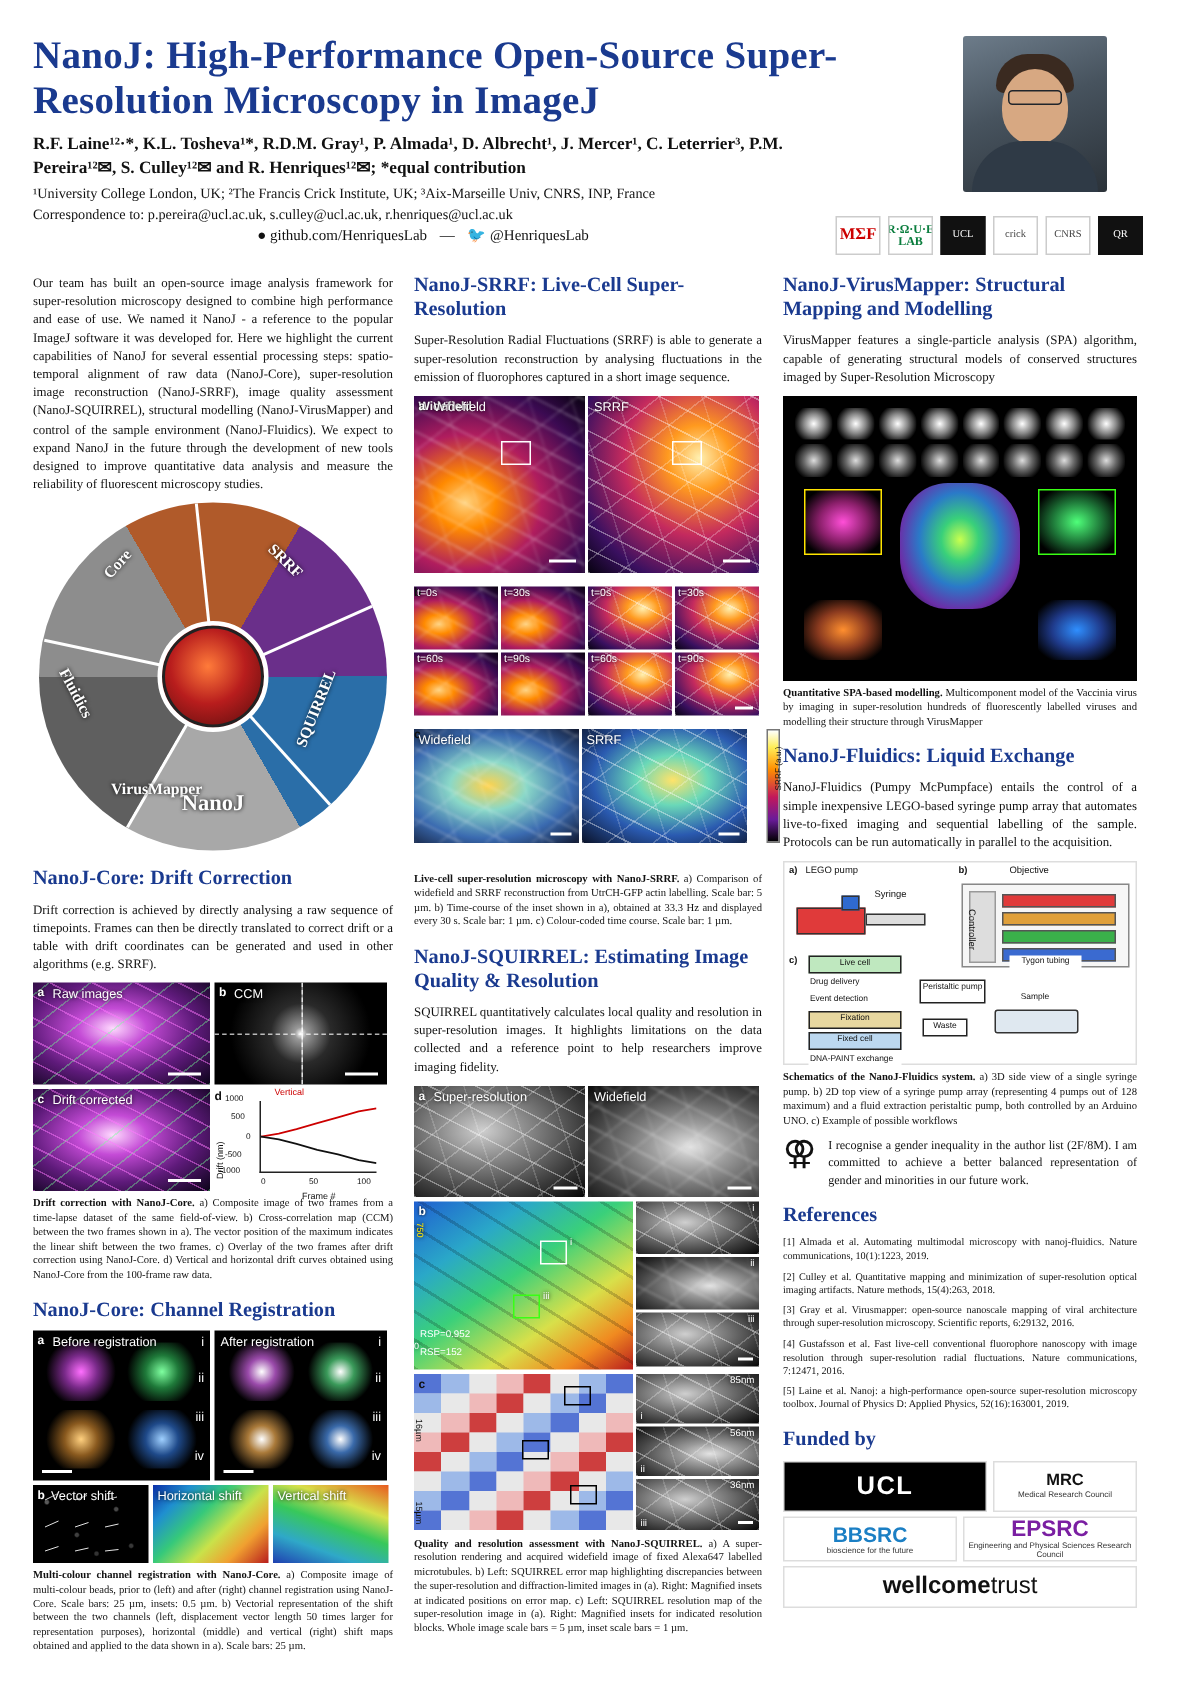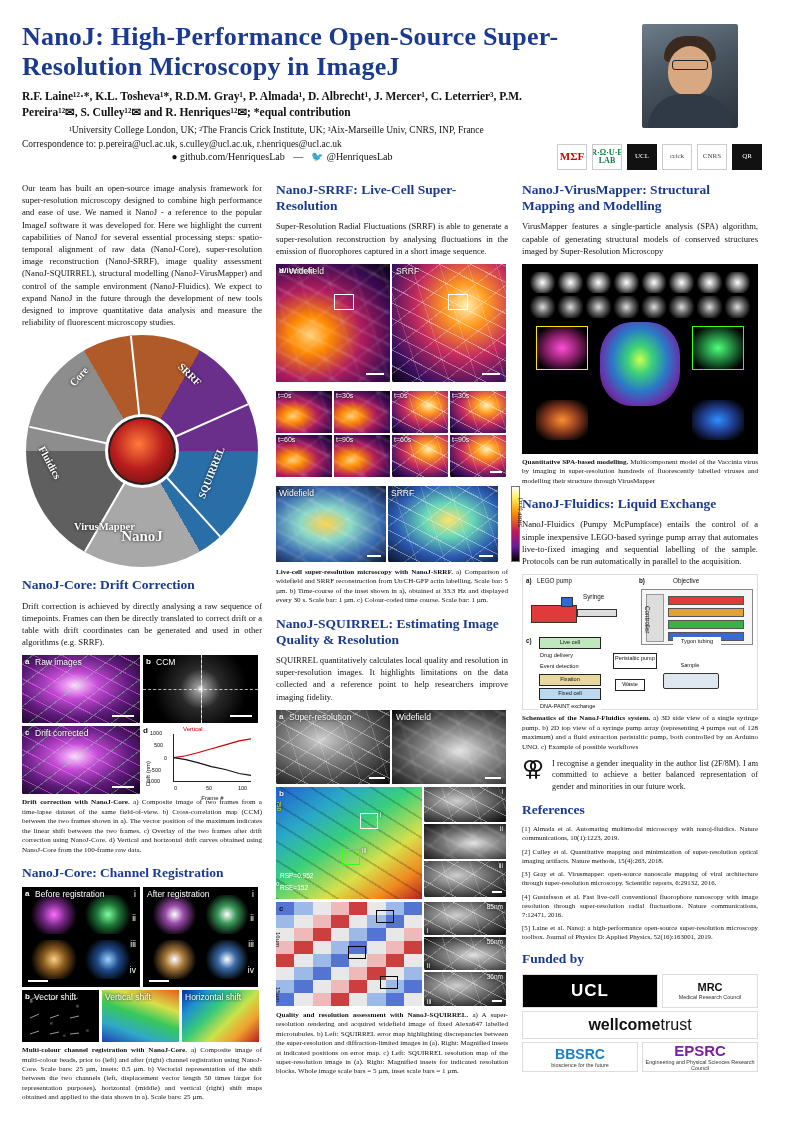--- a/index.html
+++ b/index.html
@@ -35,21 +35,20 @@
     font-size: 11.5px;
     font-weight: bold;
     line-height: 1.45;
     width: 540px;
   }
   .affil {
     font-size: 9.5px;
     line-height: 1.45;
     width: 540px;
     margin-top: 3px;
-    margin-left: 47px;
   }
   .corr { font-size: 9.5px; margin-top: 1px; width: 560px; }
   .doi { font-size: 10px; font-weight: bold; text-align: center; width: 520px; margin-top: 8px; }
   .gh { font-size: 10px; text-align: center; width: 520px; margin-top: 2px; }
   .gh .sep { margin: 0 6px; }
 
   .headshot {
     position: absolute;
     right: 34px; top: 2px;
     width: 96px; height: 104px;
@@ -428,25 +427,25 @@
                 <line x1="28" y1="28" x2="37" y2="25"></line>
                   <line x1="48" y1="28" x2="57" y2="26"></line>
                 <line x1="8" y1="44" x2="17" y2="41"></line>
                   <line x1="28" y1="44" x2="37" y2="42"></line>
                 <line x1="48" y1="44" x2="57" y2="43"></line>
               </g>
             </svg>
             <div class="panel-label" style="left:3px;top:2px;">b</div>
             <div class="img-label" style="left:12px;top:2px;">Vector shift</div>
           </div>
+          <div class="mimg heat-jet" style="width:77px;height:52px;">
+            <div class="img-label" style="left:3px;top:2px;">Horizontal shift</div>
+          </div>
           <div class="mimg" style="width:77px;height:52px;background:linear-gradient(20deg,#1f3fb0 0%, #2fa8c8 25%, #38c85a 50%, #d8e04a 72%, #e85a1f 100%);">
             <div class="img-label" style="left:3px;top:2px;">Vertical shift</div>
-          </div>
-          <div class="mimg heat-jet" style="width:77px;height:52px;">
-            <div class="img-label" style="left:3px;top:2px;">Horizontal shift</div>
           </div>
         </div>
       </div>
 
       <p class="cap">
         <b>Multi-colour channel registration with NanoJ-Core.</b><span> a) Composite image of multi-colour beads, prior to (left) and after (right) channel registration using NanoJ-Core.  Scale bars: 25 µm, insets: 0.5 µm.  b) Vectorial representation of the shift between the two channels (left, displacement vector length 50 times larger for representation purposes), horizontal (middle) and vertical (right) shift maps obtained and applied to the data shown in a).  Scale bars: 25 µm.</span>
       </p>
     </div>
 
     <div class="col mid">
@@ -526,21 +525,21 @@
           <div class="mimg" style="width:110px;height:76px;background:radial-gradient(ellipse at 55% 45%, #ffe36a 0%, #6ad8b8 28%, #2a5ab0 62%, #0a1228 100%);">
             <div class="fil"></div>
             <div class="img-label" style="left:3px;top:2px;">SRRF</div>
             <div class="scalebar" style="right:5px;bottom:5px;width:14px;"></div>
           </div>
           <div class="lut" style="right:-12px;"></div>
           <div class="lut-text" style="right:-26px;">SRRF (a.u.)</div>
         </div>
       </div>
 
-      <p class="cap" style="margin-top:6px;">
+      <p class="cap" style="margin-top:20px;">
         <b>Live-cell super-resolution microscopy with NanoJ-SRRF.</b><span> a) Comparison of widefield and SRRF reconstruction from UtrCH-GFP actin labelling.  Scale bar: 5 µm.  b) Time-course of the inset shown in a), obtained at 33.3 Hz and displayed every 30 s.  Scale bar: 1 µm.  c) Colour-coded time course.  Scale bar: 1 µm.</span>
       </p>
 
       <h2 class="sec">NanoJ-SQUIRREL:  Estimating  Image Quality &amp; Resolution</h2>
       <p class="body">SQUIRREL quantitatively calculates local quality and resolution in super-resolution images.  It highlights limitations on the data collected and a reference point to help researchers improve imaging fidelity.</p>
 
       <div class="figure">
         <div style="display:flex;gap:2px;">
           <div class="mimg gray" style="width:114px;height:74px;">
             <div class="fil"></div>
@@ -788,35 +787,35 @@
         <div class="funders-row">
           <div class="fbox ucl">UCL</div>
           <div class="fbox mrc">
             <div>
               <b>MRC</b>
               <span class="fsub">Medical Research Council</span>
             </div>
           </div>
         </div>
         <div class="funders-row" style="margin-top:3px;">
-          <div class="fbox well">
-            <span>wellcome</span>
-              <span style="font-weight:normal;">trust</span>
-          </div>
-        </div>
-        <div class="funders-row" style="margin-top:3px;">
           <div class="fbox bbsrc">
             <div>
               <span>BBSRC</span>
               <span class="fsub">bioscience for the future</span>
             </div>
           </div>
           <div class="fbox epsrc">
             <div>
               <span>EPSRC</span>
               <span class="fsub">Engineering and Physical Sciences Research Council</span>
             </div>
           </div>
         </div>
+        <div class="funders-row" style="margin-top:3px;">
+          <div class="fbox well">
+            <span>wellcome</span>
+              <span style="font-weight:normal;">trust</span>
+          </div>
+        </div>
       </div>
     </div>
   </div>
 </div>
 
 </body></html>

